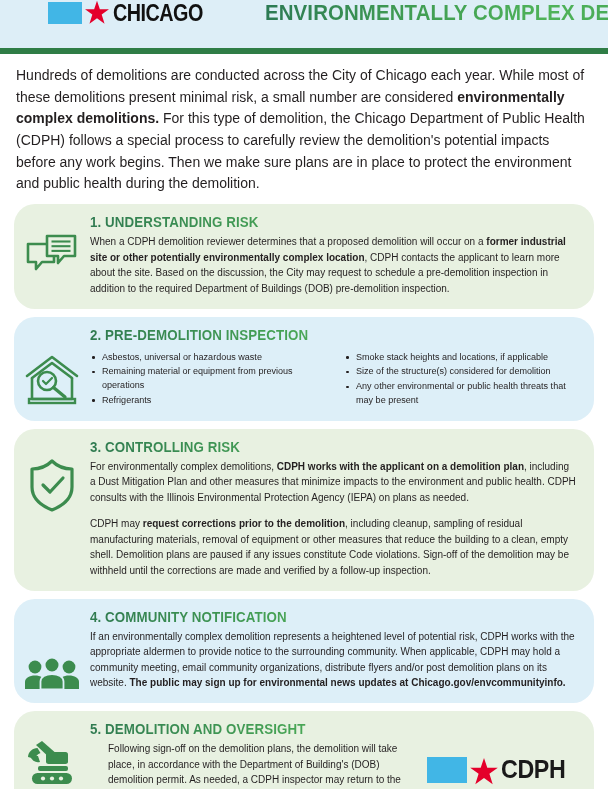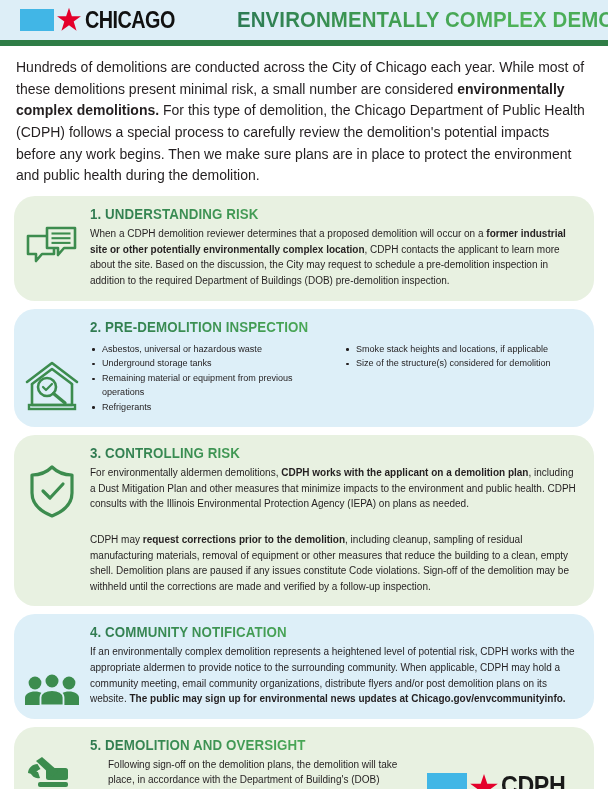--- a/index.html
+++ b/index.html
@@ -7,25 +7,25 @@
   body {
     width: 608px;
     height: 789px;
     background: #ffffff;
     font-family: "Liberation Sans", sans-serif;
     overflow: hidden;
   }
 
   
   .header {
-    height: 40px;
+    height: 48px;
     background: #ddeef7;
     display: flex;
-    align-items: center;
-    padding-left: 20px;
+    align-items: flex-start;
+    padding-left: 48px;
   }
   .logo-group { display: flex; align-items: center; gap: 3px; }
   .logo-bar {
     width: 34px; height: 22px; background: #41b6e6;
   }
   .logo-star { width: 26px; height: 26px; display: block; margin-left: -1px; }
   .logo-word {
     font-family: "Liberation Sans Narrow", "Liberation Sans", sans-serif;
     font-size: 23px;
     font-weight: bold;
@@ -97,21 +97,21 @@
     color: transparent;
     margin-bottom: 4px;
     white-space: nowrap;
   }
 
   .panel-text {
     font-size: 10px;
     line-height: 1.56;
     color: #231f20;
   }
-  .panel-text + .panel-text { margin-top: 20px; }
+  .panel-text + .panel-text { margin-top: 11px; }
   .panel-text b { font-weight: bold; }
 
   
   .bullet-cols {
     display: flex;
     gap: 22px;
     margin-top: 8px;
   }
   .bullet-col { flex: 1 1 50%; }
   .bullet-col ul { list-style: none; }
@@ -215,45 +215,45 @@
         <path d="M20 28 l3 3 l6 -6" fill="none" stroke="#3c8c4e" stroke-width="2.2" stroke-linecap="round" stroke-linejoin="round"></path>
         <line x1="30.5" y1="34.5" x2="42" y2="44" stroke="#3c8c4e" stroke-width="3.4" stroke-linecap="round"></line>
       </svg>
     </div>
     <div class="panel-body">
       <div class="panel-heading">2. PRE-DEMOLITION INSPECTION</div>
       <div class="bullet-cols">
         <div class="bullet-col">
           <ul>
             <li>Asbestos, universal or hazardous waste</li>
-            <li>Underground storage tanks</li>
             <li>Remaining material or equipment from previous operations</li>
             <li>Refrigerants</li>
           </ul>
         </div>
         <div class="bullet-col">
           <ul>
             <li>Smoke stack heights and locations, if applicable</li>
             <li>Size of the structure(s) considered for demolition</li>
+            <li>Any other environmental or public health threats that may be present</li>
           </ul>
         </div>
       </div>
     </div>
   </div>
 
   <div class="panel green">
     <div class="panel-icon">
       <svg width="50" height="56" viewBox="0 0 50 56">
         <path d="M25 4 C18 11 10 12 5 12 v18 c0 12 10 19 20 23 c10 -4 20 -11 20 -23 V12 c-5 0 -13 -1 -20 -8 Z" fill="none" stroke="#3c8c4e" stroke-width="3.2" stroke-linejoin="round"></path>
         <path d="M16 28 l7 7 l13 -14" fill="none" stroke="#3c8c4e" stroke-width="3.2" stroke-linecap="round" stroke-linejoin="round"></path>
       </svg>
     </div>
     <div class="panel-body">
       <div class="panel-heading">3. CONTROLLING RISK</div>
-      <div class="panel-text"><span>For environmentally aldermen demolitions, </span><b>CDPH works with the applicant on a demolition plan</b><span>, including a Dust Mitigation Plan and other measures that minimize impacts to the environment and public health. CDPH consults with the Illinois Environmental Protection Agency (IEPA) on plans as needed.</span></div>
+      <div class="panel-text"><span>For environmentally complex demolitions, </span><b>CDPH works with the applicant on a demolition plan</b><span>, including a Dust Mitigation Plan and other measures that minimize impacts to the environment and public health. CDPH consults with the Illinois Environmental Protection Agency (IEPA) on plans as needed.</span></div>
       <div class="panel-text"><span>CDPH may </span><b>request corrections prior to the demolition</b><span>, including cleanup, sampling of residual manufacturing materials, removal of equipment or other measures that reduce the building to a clean, empty shell. Demolition plans are paused if any issues constitute Code violations. Sign-off of the demolition may be withheld until the corrections are made and verified by a follow-up inspection.</span></div>
     </div>
   </div>
 
   <div class="panel blue">
     <div class="panel-icon">
       <svg width="56" height="34" viewBox="0 0 56 34">
         <circle cx="11" cy="10" r="6.4" fill="#3c8c4e"></circle>
         <path d="M1 32 v-7 c0 -4 4.5 -6.5 10 -6.5 c5.5 0 10 2.5 10 6.5 v7 Z" fill="#3c8c4e"></path>
         <circle cx="45" cy="10" r="6.4" fill="#3c8c4e"></circle>

